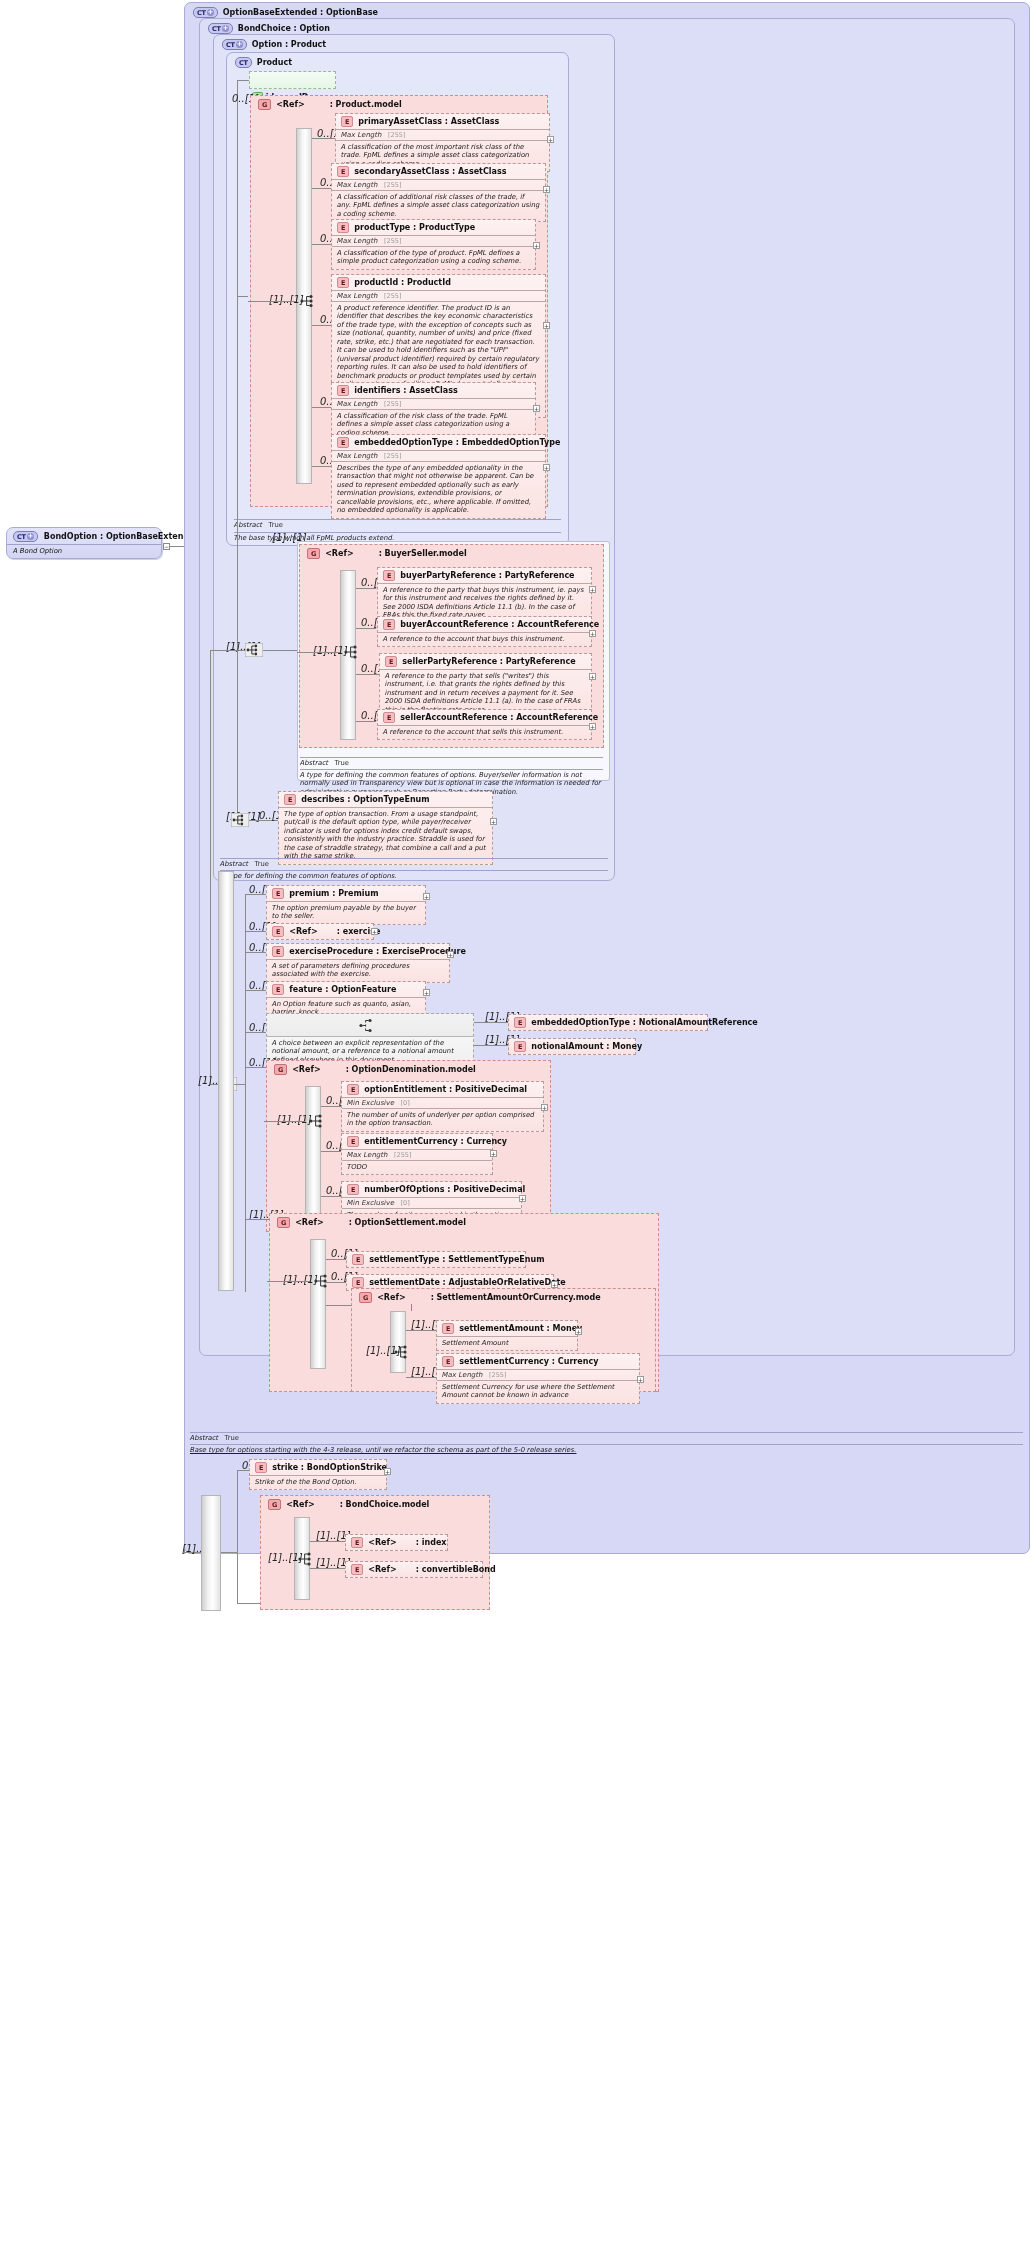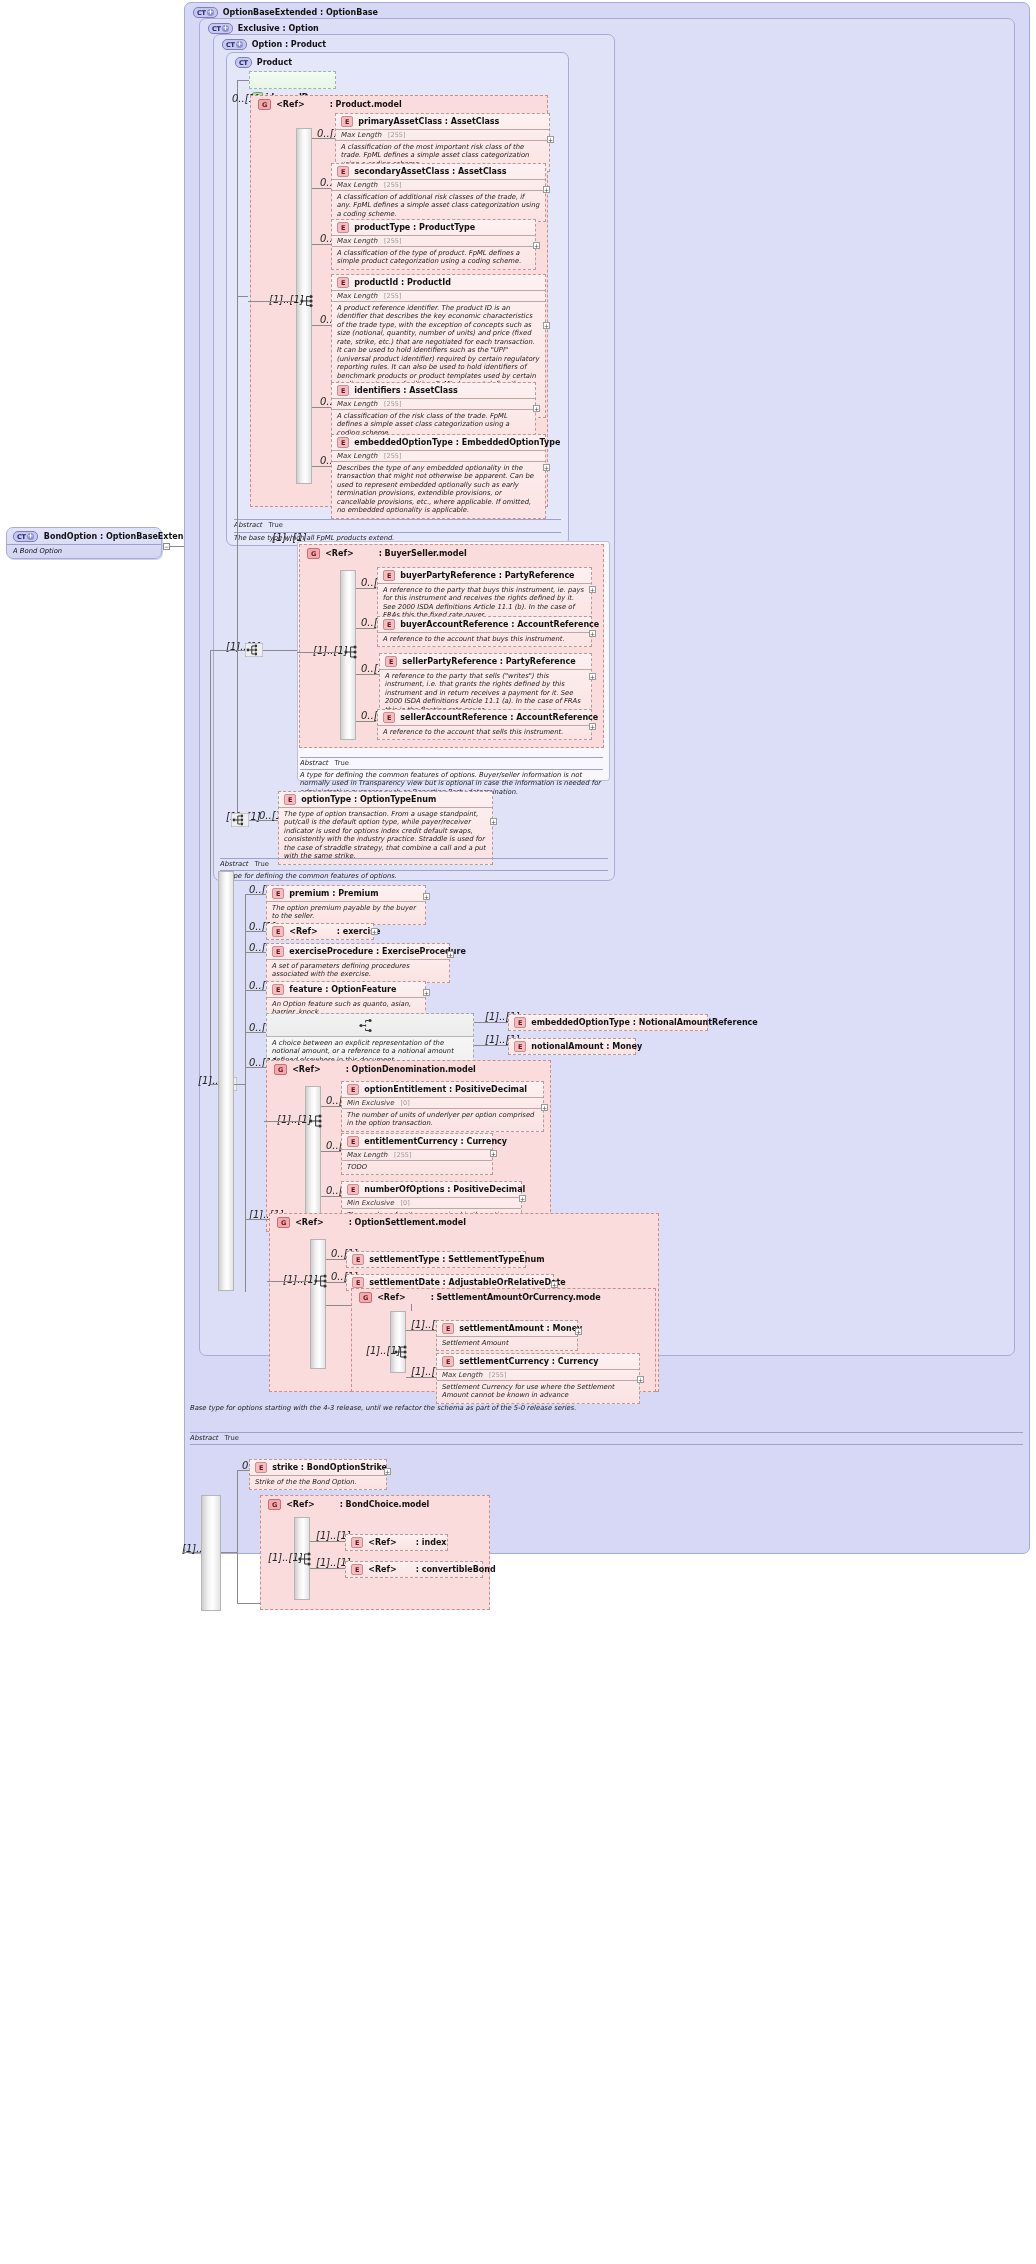--- a/index.html
+++ b/index.html
@@ -176,21 +176,21 @@
 <div class="ct-box" style="left:184px; top:2px; width:846px; height:1552px;">
   <div class="ct-hdr">
     <span class="tag plus">CT</span>
     <span class="ct-title">OptionBaseExtended : OptionBase</span>
   </div>
 </div>
 
 <div class="ct-box lvl2" style="left:199px; top:18px; width:816px; height:1338px;">
   <div class="ct-hdr">
     <span class="tag plus">CT</span>
-    <span class="ct-title">Exclusive : Option</span>
+    <span class="ct-title">BondChoice : Option</span>
   </div>
 </div>
 
 <div class="ct-box lvl3" style="left:213px; top:34px; width:402px; height:847px;">
   <div class="ct-hdr">
     <span class="tag plus">CT</span>
     <span class="ct-title">Option    : Product</span>
   </div>
 </div>
 
@@ -441,21 +441,21 @@
       <circle cx="10.8" cy="3" r="1.4" fill="#333"></circle>
       <circle cx="10.8" cy="7" r="1.4" fill="#333"></circle>
       <circle cx="10.8" cy="11" r="1.4" fill="#333"></circle>
     </svg>
 </div>
 <div class="ln-h" style="left:249px; top:820px; width:29px;"></div>
 <div class="card" style="left:259px; top:810px;">0..[1]</div>
 <div class="el" style="left:278px; top:791px; width:215px;">
   <div class="el-title">
     <span class="tag e">E</span>
-    <span>optionType : OptionTypeEnum</span>
+    <span>describes : OptionTypeEnum</span>
   </div>
   <div class="el-doc">The type of option transaction. From a usage standpoint, put/call is the default option type, while payer/receiver indicator is used for options index credit default swaps, consistently with the industry practice. Straddle is used for the case of straddle strategy, that combine a call and a put with the same strike.</div>
 </div>
 <div class="plusbox" style="left:490px; top:818px;"></div>
 
 <div class="hr" style="left:220px; top:858px; width:388px;"></div>
 <div class="abstract-row" style="left:220px; top:860px;">
   <span class="lbl">Abstract</span>
   <span class="val">True</span>
 </div>
@@ -721,21 +721,21 @@
   <div class="el-doc">Settlement Currency for use where the Settlement Amount cannot be known in advance</div>
 </div>
 <div class="plusbox" style="left:637px; top:1376px;"></div>
 
 <div class="hr" style="left:190px; top:1432px; width:833px;"></div>
 <div class="abstract-row" style="left:190px; top:1434px;">
   <span class="lbl">Abstract</span>
   <span class="val">True</span>
 </div>
 <div class="hr" style="left:190px; top:1444px; width:833px;"></div>
-<div class="doc-note" style="left:190px; top:1404px; width:833px;">Base type for options starting with the 4-3 release, until we refactor the schema as part of the 5-0 release series.</div>
+<div class="doc-note" style="left:190px; top:1446px; width:833px;text-decoration:underline;">Base type for options starting with the 4-3 release, until we refactor the schema as part of the 5-0 release series.</div>
 
 <div class="ln-h" style="left:184px; top:1552px; width:18px;"></div>
 <div class="card" style="left:182px; top:1543px;">[1]..[1]</div>
 <div class="seqnode" style="left:202px; top:1545px;">
   <svg width="18" height="14" viewBox="0 0 18 14">
       <rect x="0" y="0" width="18" height="14" fill="#eeeeee" stroke="#a0a0a0"></rect>
       <circle cx="3" cy="7" r="1.4" fill="#333"></circle>
       <path d="M4.4 7h2.4" stroke="#333" stroke-width="1"></path>
       <path d="M6.8 3v8" stroke="#333" stroke-width="1"></path>
       <path d="M6.8 3h2.4M6.8 7h2.4M6.8 11h2.4" stroke="#333" stroke-width="1"></path>

